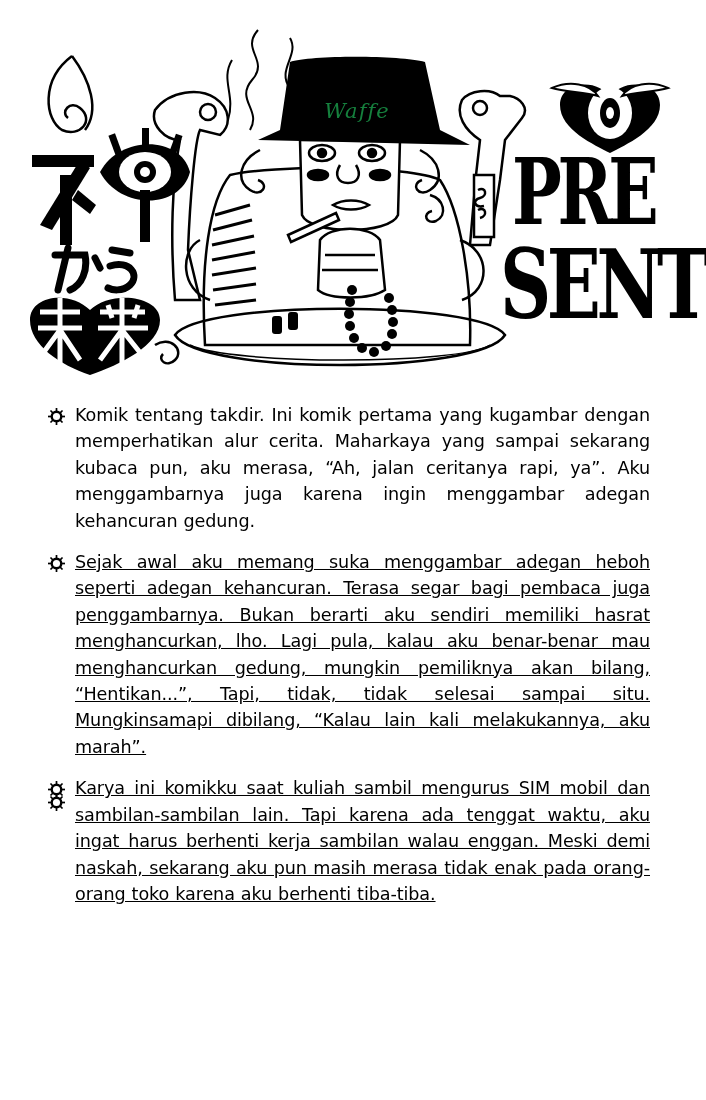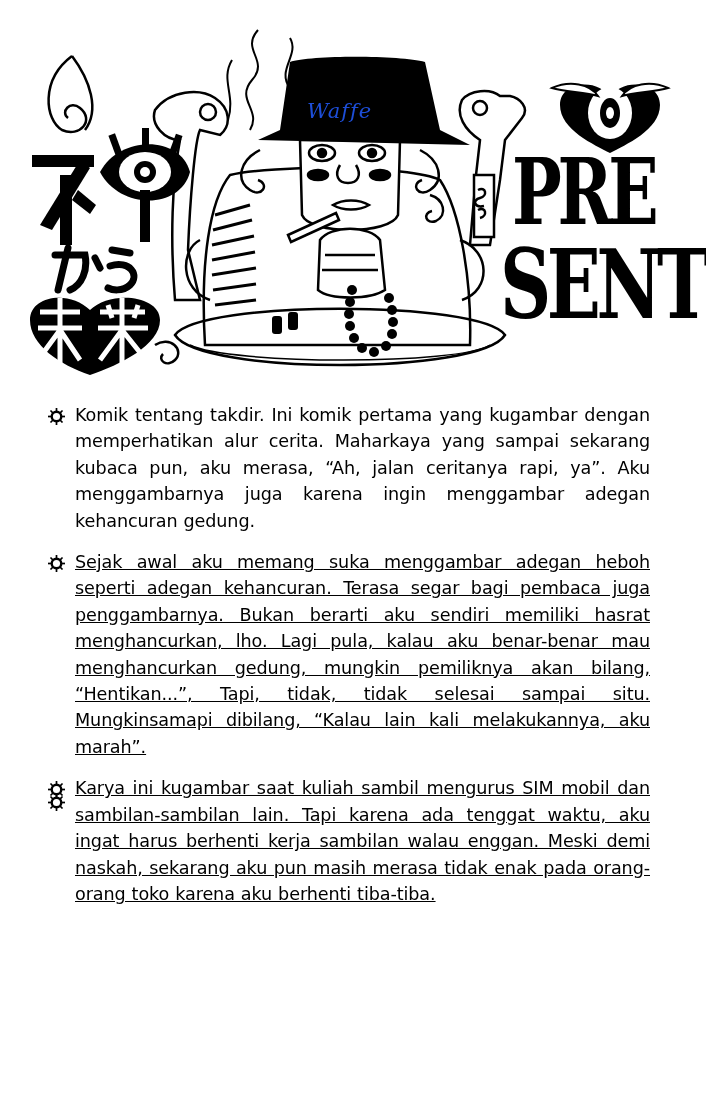--- a/index.html
+++ b/index.html
@@ -2,21 +2,21 @@
 <html><head>
   <meta charset="utf-8">
   <style>
     html, body { margin: 0; padding: 0; background: #ffffff; }
     body { width: 706px; height: 1100px; position: relative; overflow: hidden; color: #000; font-family: "DejaVu Sans", "Liberation Sans", sans-serif; }
     .header-art { position: absolute; left: 0; top: 0; width: 706px; height: 380px; }
     .header-art svg { width: 706px; height: 380px; display: block; }
     .present { position: absolute; left: 500px; top: 150px; font-family: "DejaVu Serif", "Liberation Serif", serif; font-weight: bold; color: #000; line-height: 0.92; }
     .present .row1 { font-size: 92px; letter-spacing: -6px; transform: scaleX(0.72); transform-origin: left top; display: block; margin-left: 12px; }
     .present .row2 { font-size: 96px; letter-spacing: -6px; transform: scaleX(0.74); transform-origin: left top; display: block; margin-top: 6px; }
-    .hat-text { position: absolute; left: 307px; top: 99px; width: 100px; text-align: left; color: #1d4ed8; font-family: "DejaVu Serif", serif; font-size: 21px; font-style: italic; letter-spacing: 1px; }
+    .hat-text { position: absolute; left: 307px; top: 99px; width: 100px; text-align: center; color: #15803d; font-family: "DejaVu Serif", serif; font-size: 21px; font-style: italic; letter-spacing: 1px; }
     .notes { position: absolute; left: 48px; top: 402px; width: 602px; }
     .note { position: relative; padding-left: 27px; margin: 0; font-family: "DejaVu Sans", sans-serif; font-size: 17.6px; line-height: 26.4px; text-align: justify; text-align-last: left; letter-spacing: -0.1px; word-spacing: 0.5px; }
     .note + .note { margin-top: 15px; text-decoration: underline; }
     .note .bullet { position: absolute; left: 0; top: 6px; width: 17px; height: 17px; }
     .note.centered-bullet .bullet { top: 19px; }
   </style>
 </head>
 <body>
 
 <div class="header-art">
@@ -211,15 +211,15 @@
     <svg class="bullet" viewBox="0 0 20 20">
       <g fill="#000">
           <circle cx="10" cy="10" r="7"></circle>
           <rect x="9" y="0" width="2" height="20"></rect>
           <rect x="0" y="9" width="20" height="2"></rect>
           <rect x="9" y="0" width="2" height="20" transform="rotate(45 10 10)"></rect>
           <rect x="9" y="0" width="2" height="20" transform="rotate(-45 10 10)"></rect>
         </g>
       <circle cx="10" cy="10" r="4.2" fill="#fff"></circle>
     </svg>
-    <span>Karya ini kugambar saat kuliah sambil mengurus SIM mobil dan sambilan-sambilan lain. Tapi karena ada tenggat waktu, aku ingat harus berhenti kerja sambilan walau enggan. Meski demi naskah, sekarang aku pun masih merasa tidak enak pada orang-orang toko karena aku berhenti tiba-tiba.</span>
+    <span>Karya ini komikku saat kuliah sambil mengurus SIM mobil dan sambilan-sambilan lain. Tapi karena ada tenggat waktu, aku ingat harus berhenti kerja sambilan walau enggan. Meski demi naskah, sekarang aku pun masih merasa tidak enak pada orang-orang toko karena aku berhenti tiba-tiba.</span>
   </p>
 </div>
 
 </body></html>

